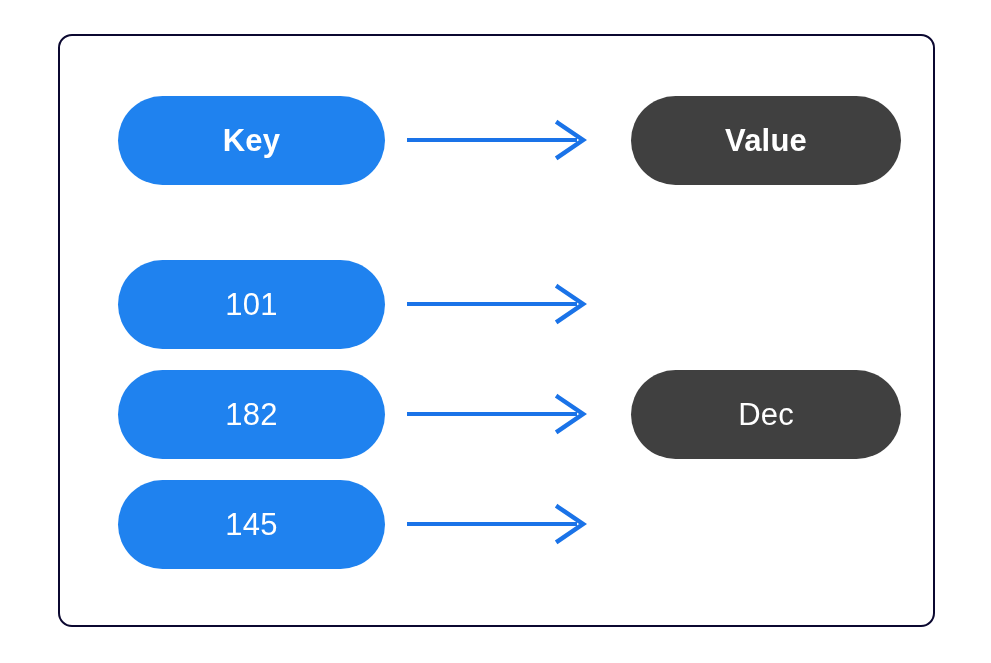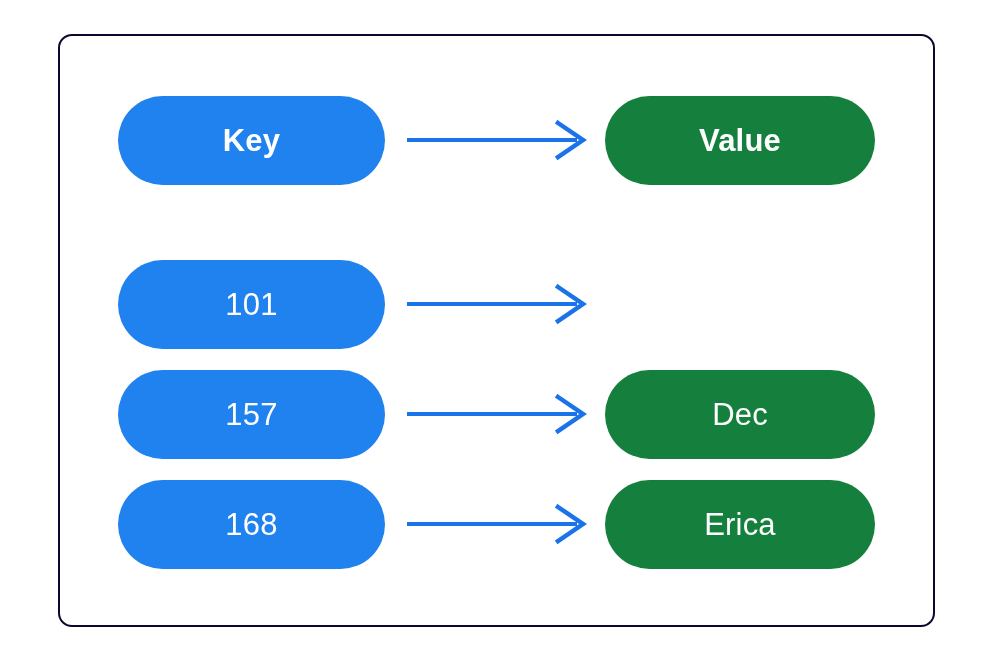--- a/index.html
+++ b/index.html
@@ -68,23 +68,23 @@
     user-select: none;
   }
 
   .pill-key {
     left: 0;
     width: 267px;
     background: #1f82ef;
   }
 
   .pill-value {
-    left: 487px;
+    left: 513px;
     width: 270px;
-    background: #15803d;
+    background: #404040;
   }
 
   .pill-label {
     font-size: 31px;
     font-weight: 400;
     line-height: 1;
   }
 
   .header-row .pill-label {
     font-weight: 700;
@@ -137,42 +137,39 @@
       <div class="connector">
         <svg viewBox="0 0 184 52" xmlns="http://www.w3.org/2000/svg">
           <path d="M2 26 H172" fill="none" stroke="#1a73e8" stroke-width="4" stroke-linecap="butt"></path>
           <path d="M153 9 L178 26 L153 43" fill="none" stroke="#1a73e8" stroke-width="4.5" stroke-linecap="square" stroke-linejoin="miter"></path>
         </svg>
       </div>
     </div>
 
     <div class="row r2">
       <div class="pill pill-key">
-        <span class="pill-label">157</span>
+        <span class="pill-label">182</span>
       </div>
       <div class="connector">
         <svg viewBox="0 0 184 52" xmlns="http://www.w3.org/2000/svg">
           <path d="M2 26 H172" fill="none" stroke="#1a73e8" stroke-width="4" stroke-linecap="butt"></path>
           <path d="M153 9 L178 26 L153 43" fill="none" stroke="#1a73e8" stroke-width="4.5" stroke-linecap="square" stroke-linejoin="miter"></path>
         </svg>
       </div>
       <div class="pill pill-value">
         <span class="pill-label">Dec</span>
       </div>
     </div>
 
     <div class="row r3">
       <div class="pill pill-key">
-        <span class="pill-label">168</span>
+        <span class="pill-label">145</span>
       </div>
       <div class="connector">
         <svg viewBox="0 0 184 52" xmlns="http://www.w3.org/2000/svg">
           <path d="M2 26 H172" fill="none" stroke="#1a73e8" stroke-width="4" stroke-linecap="butt"></path>
           <path d="M153 9 L178 26 L153 43" fill="none" stroke="#1a73e8" stroke-width="4.5" stroke-linecap="square" stroke-linejoin="miter"></path>
         </svg>
       </div>
-      <div class="pill pill-value">
-        <span class="pill-label">Erica</span>
-      </div>
     </div>
 
   </div>
 </div>
 
 </body></html>

